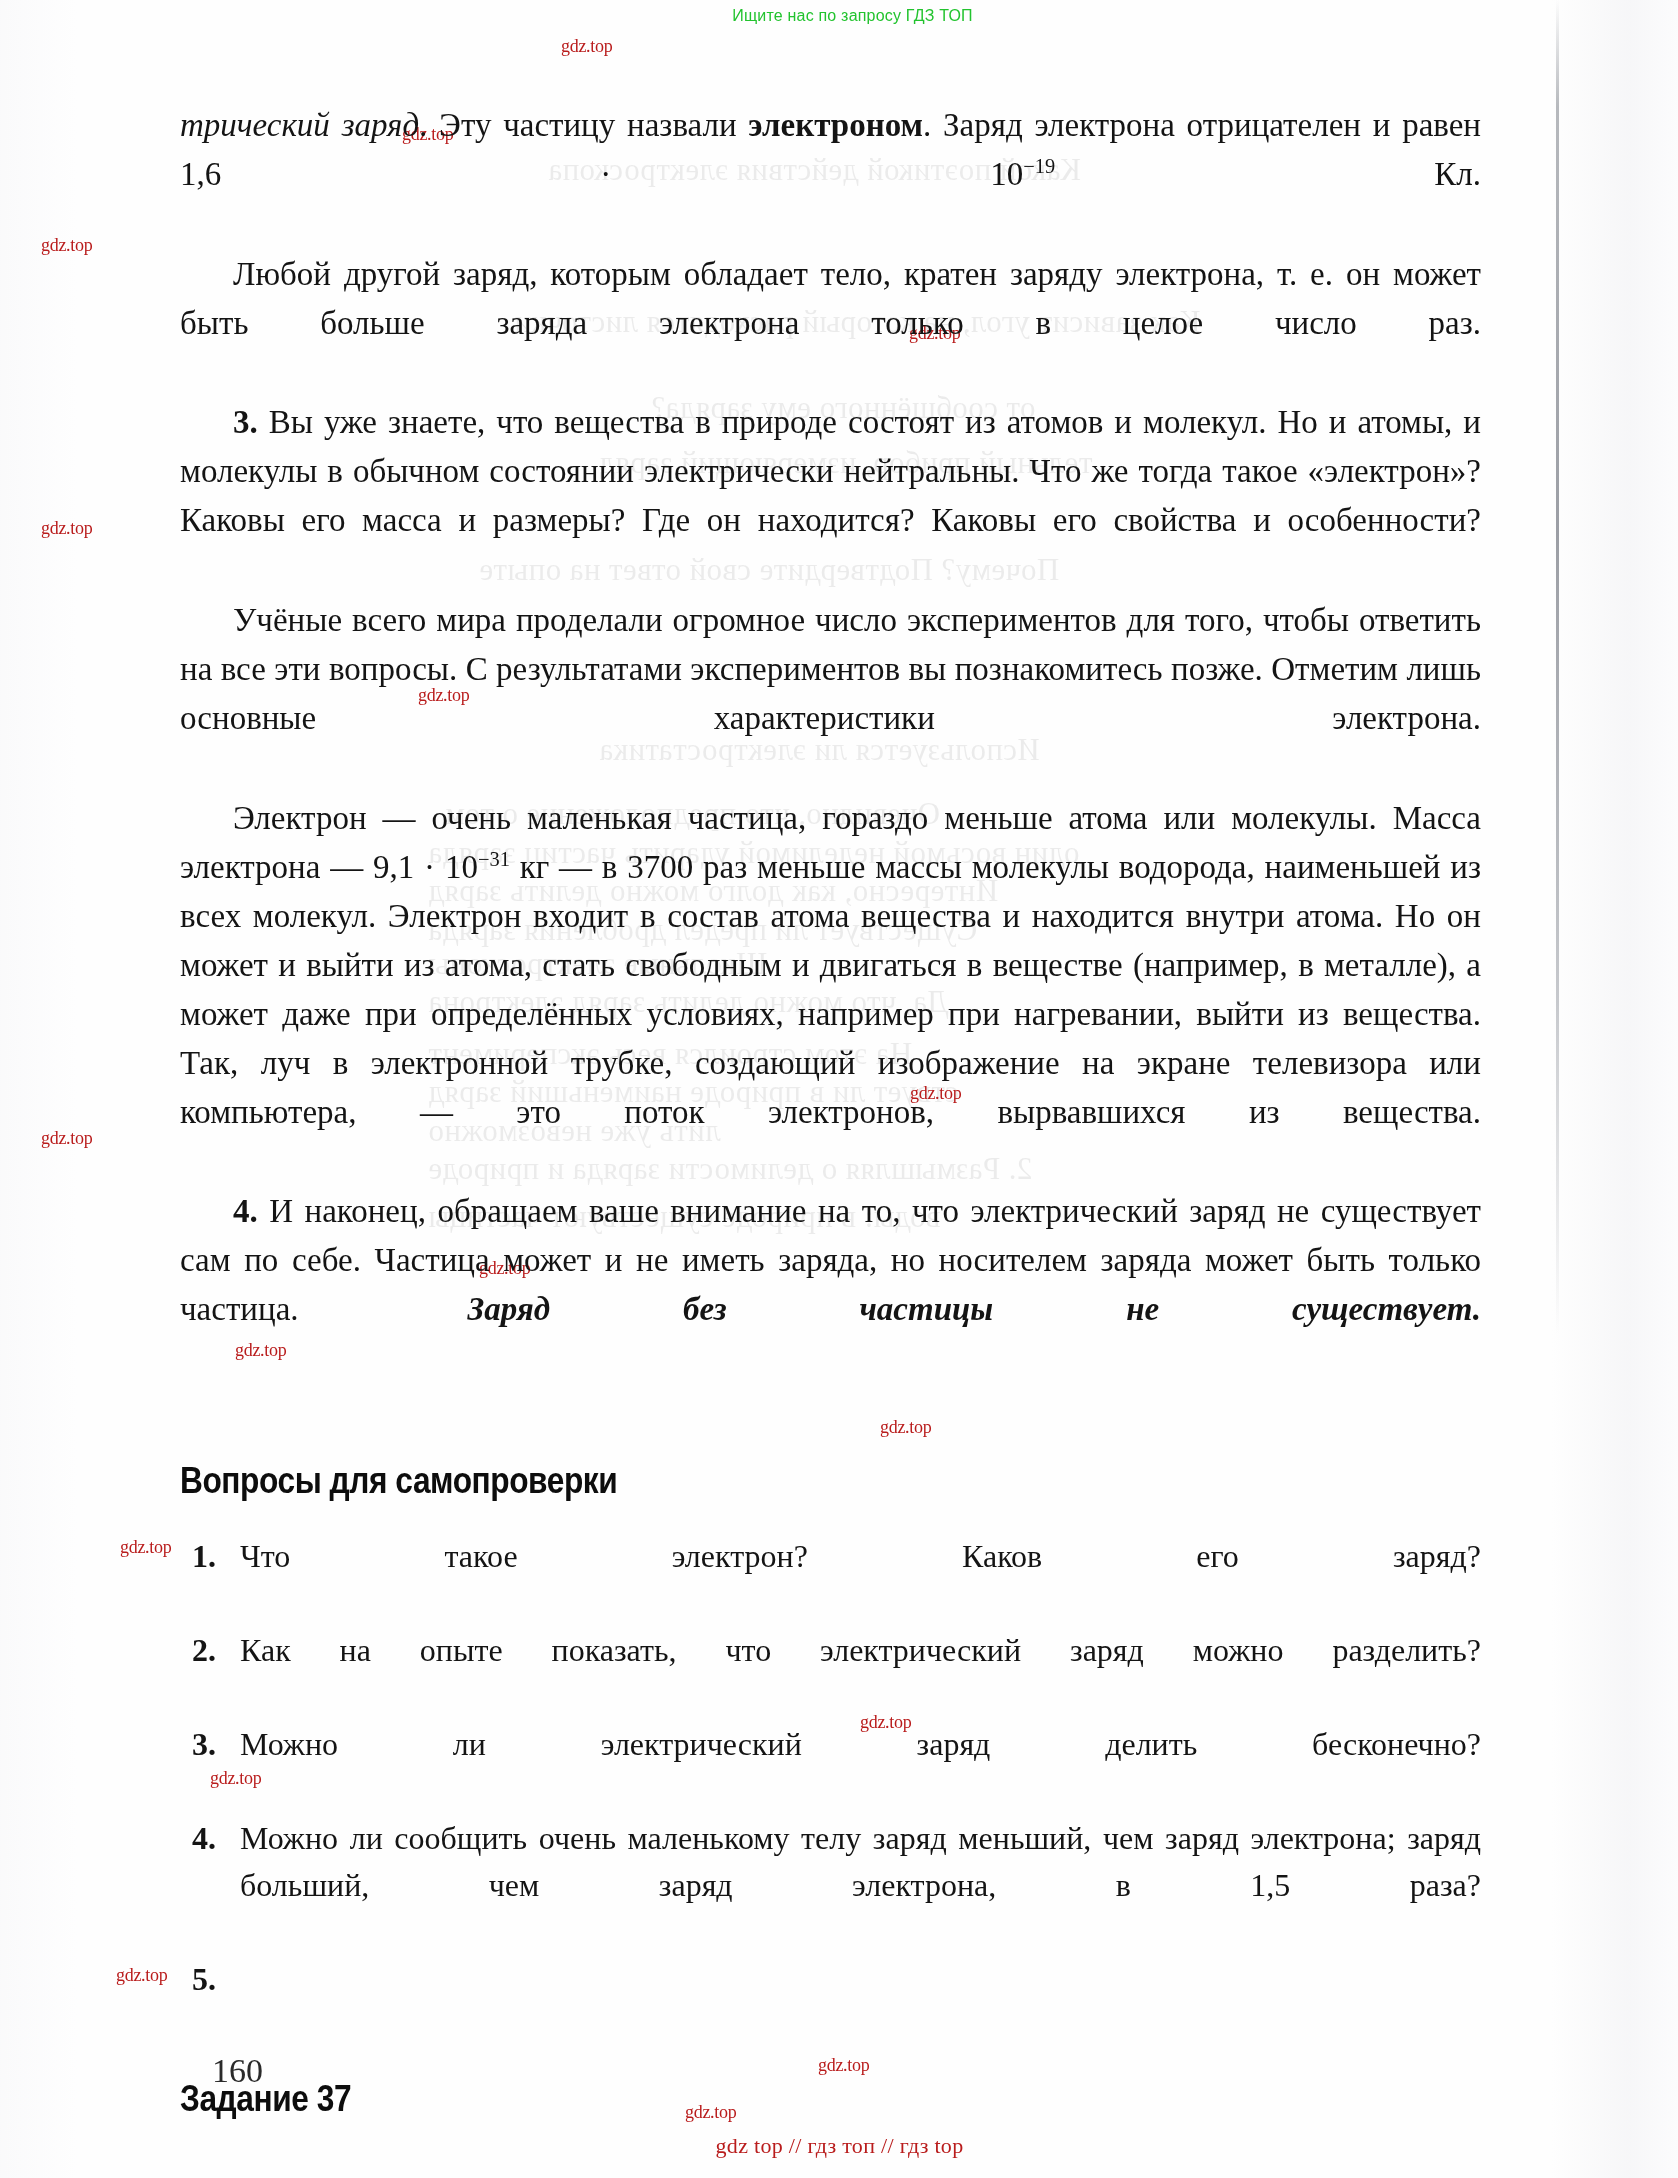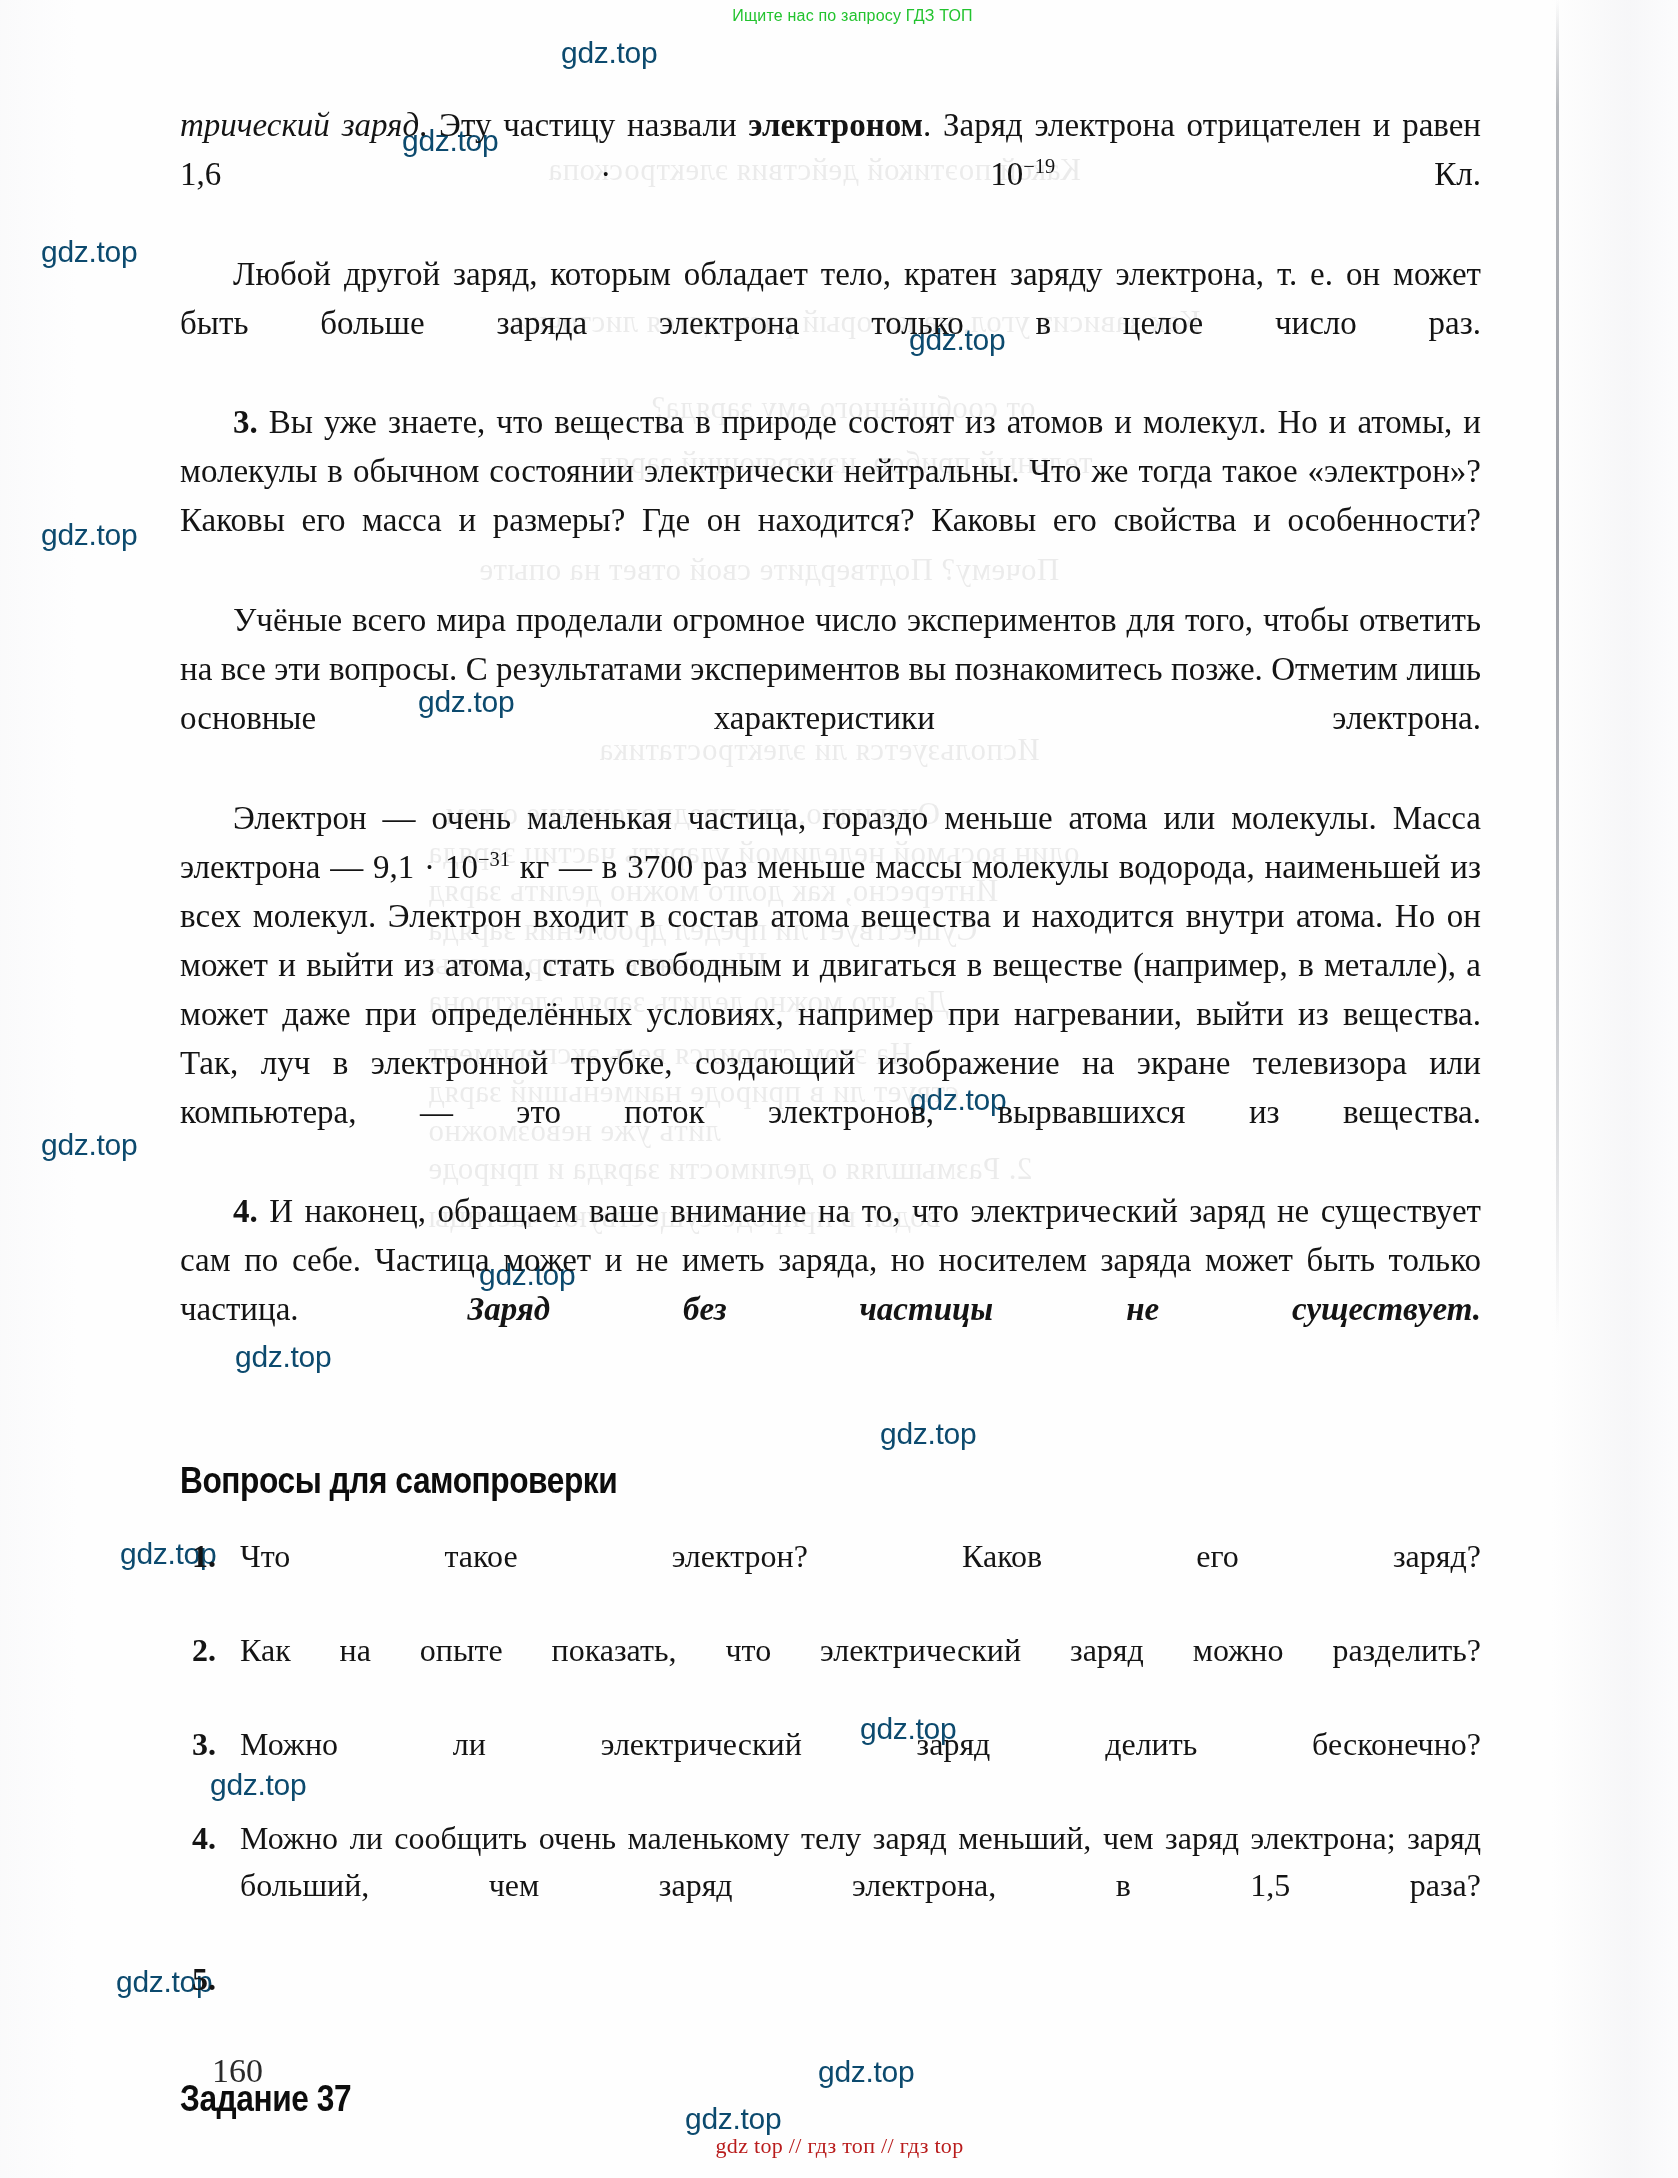--- a/index.html
+++ b/index.html
@@ -65,23 +65,23 @@
     font-family: Liberation Sans, sans-serif;
     font-size: 16px;
     color: #22c32e;
     letter-spacing: 0.2px;
     white-space: nowrap;
   }
 
   
   .wm {
     position: absolute;
-    font-family: Liberation Sans, sans-serif;
-    font-size: 30px;
-    color: #0c4a6e;
+    font-family: Liberation Serif, serif;
+    font-size: 18px;
+    color: #b91c1c;
     white-space: nowrap;
     pointer-events: none;
     letter-spacing: -0.3px;
   }
 
   
   #content {
     position: absolute;
     left: 180px;
     top: 101px;

